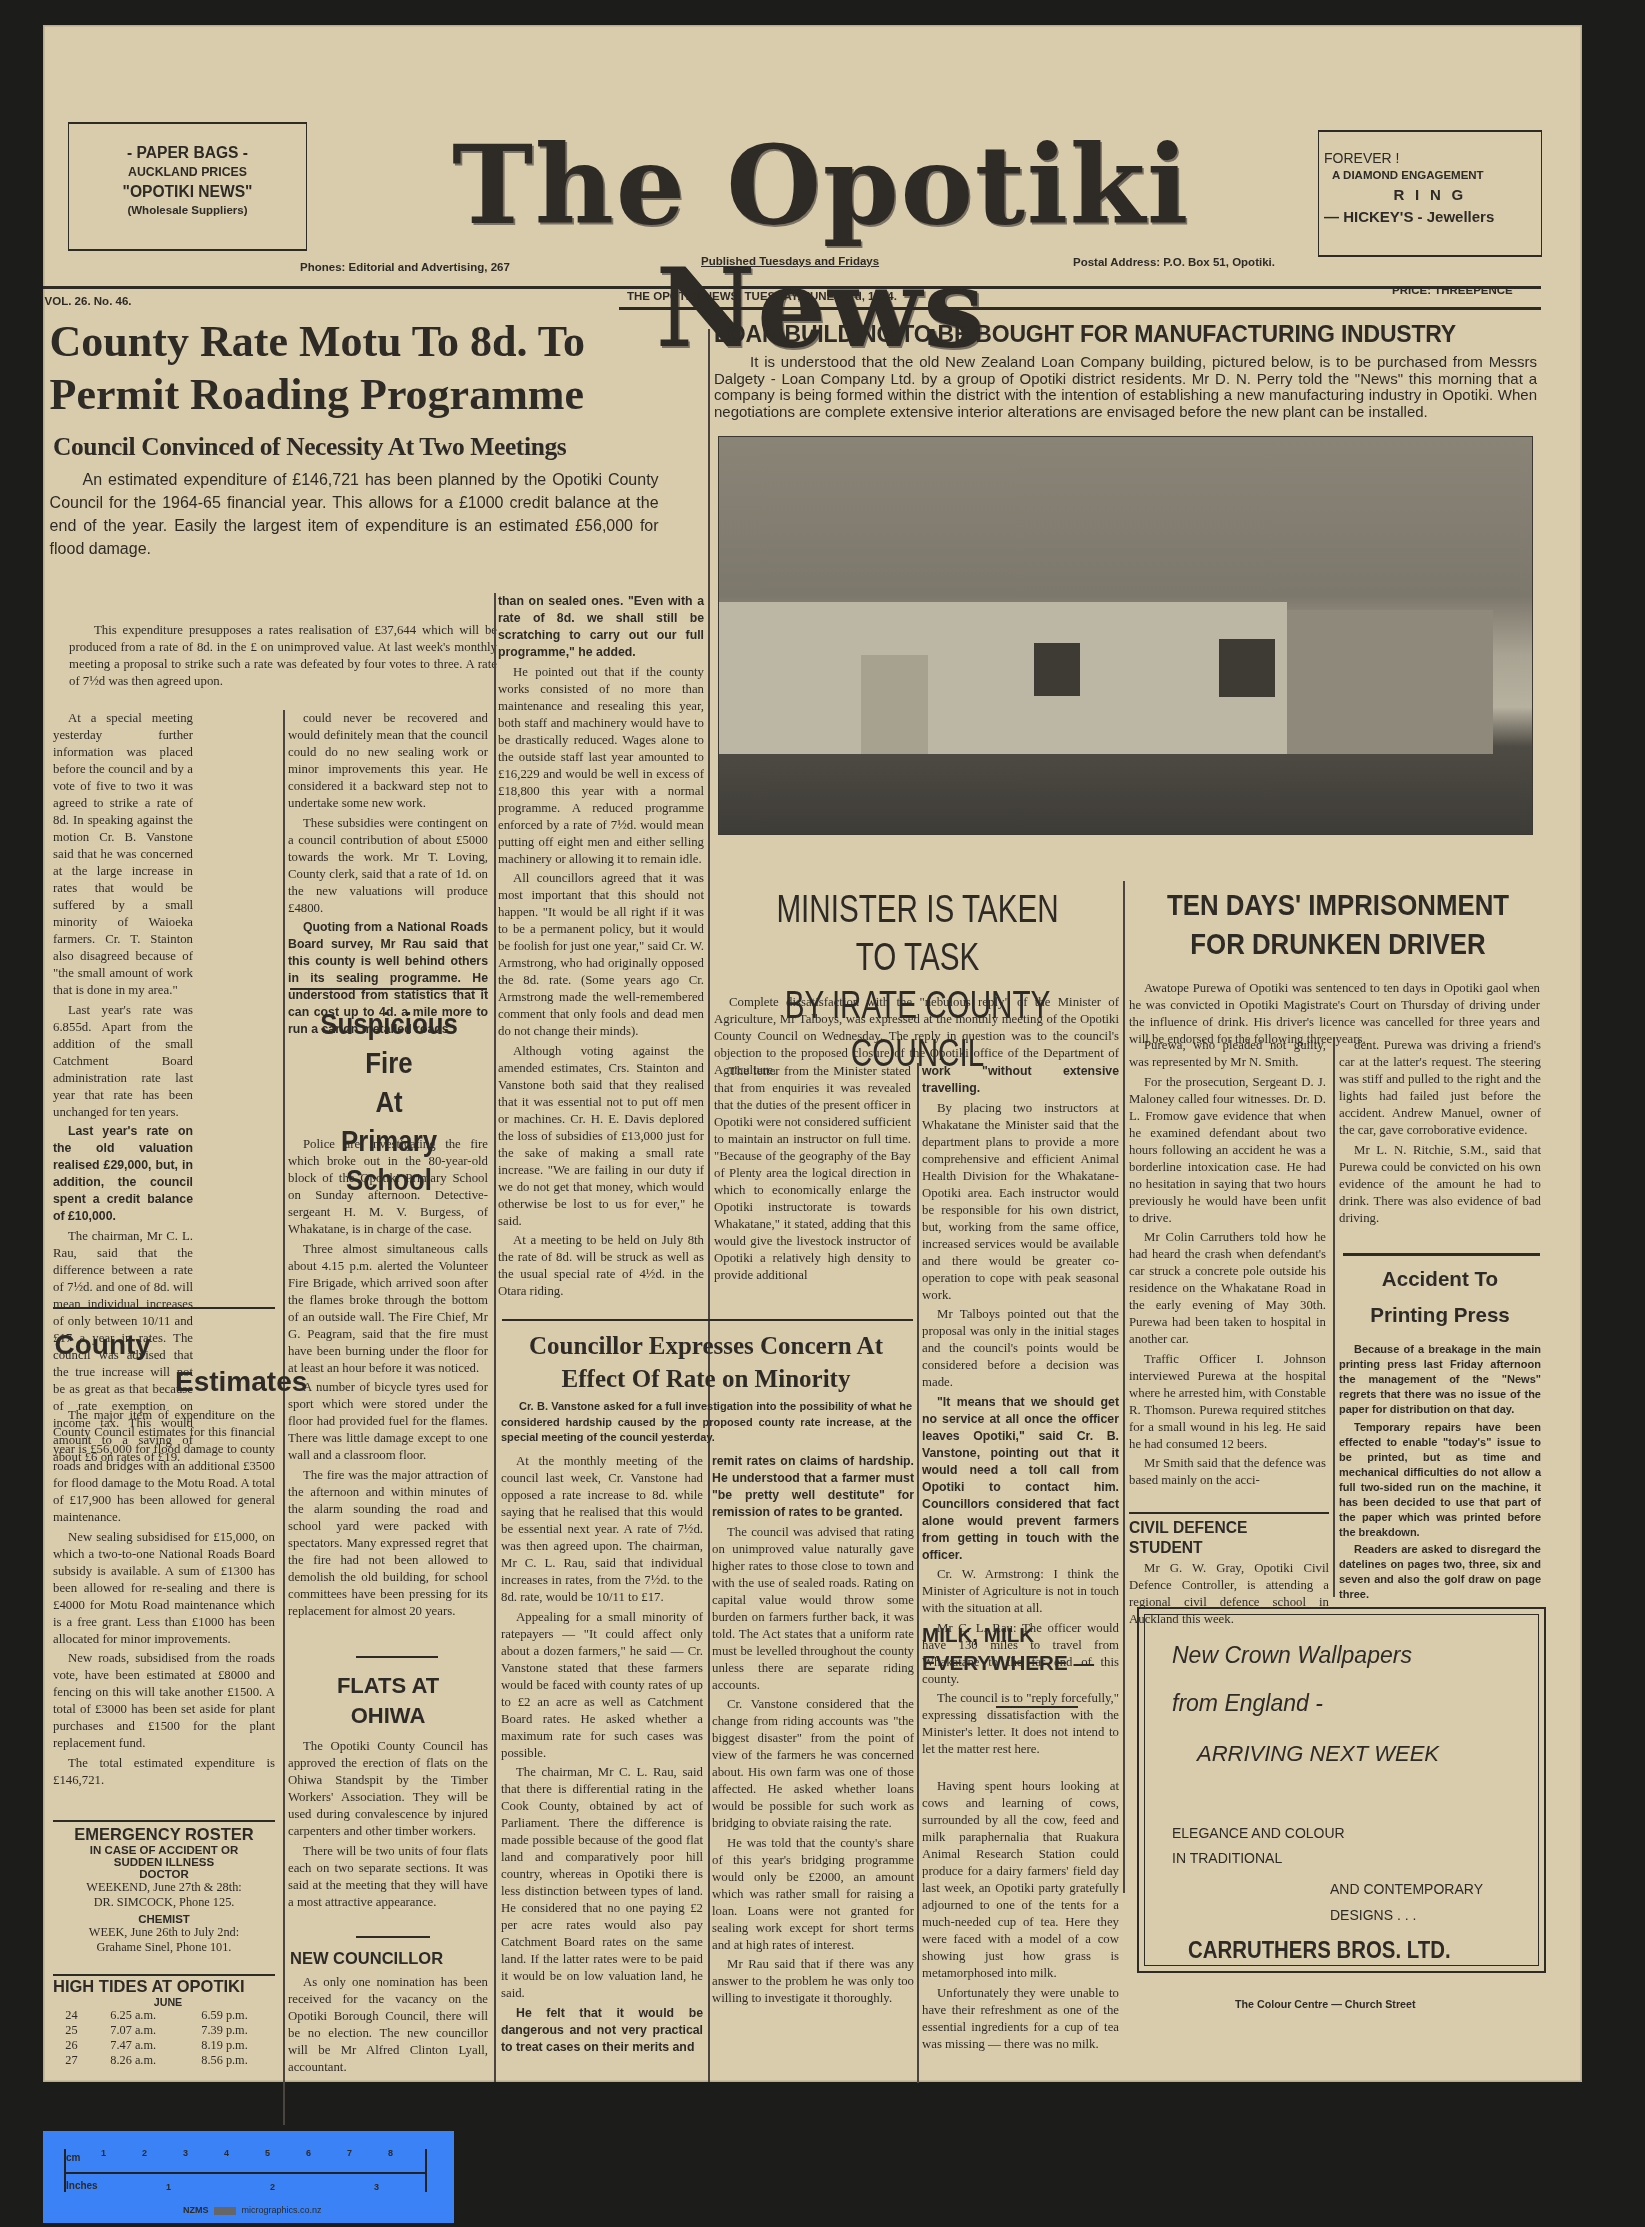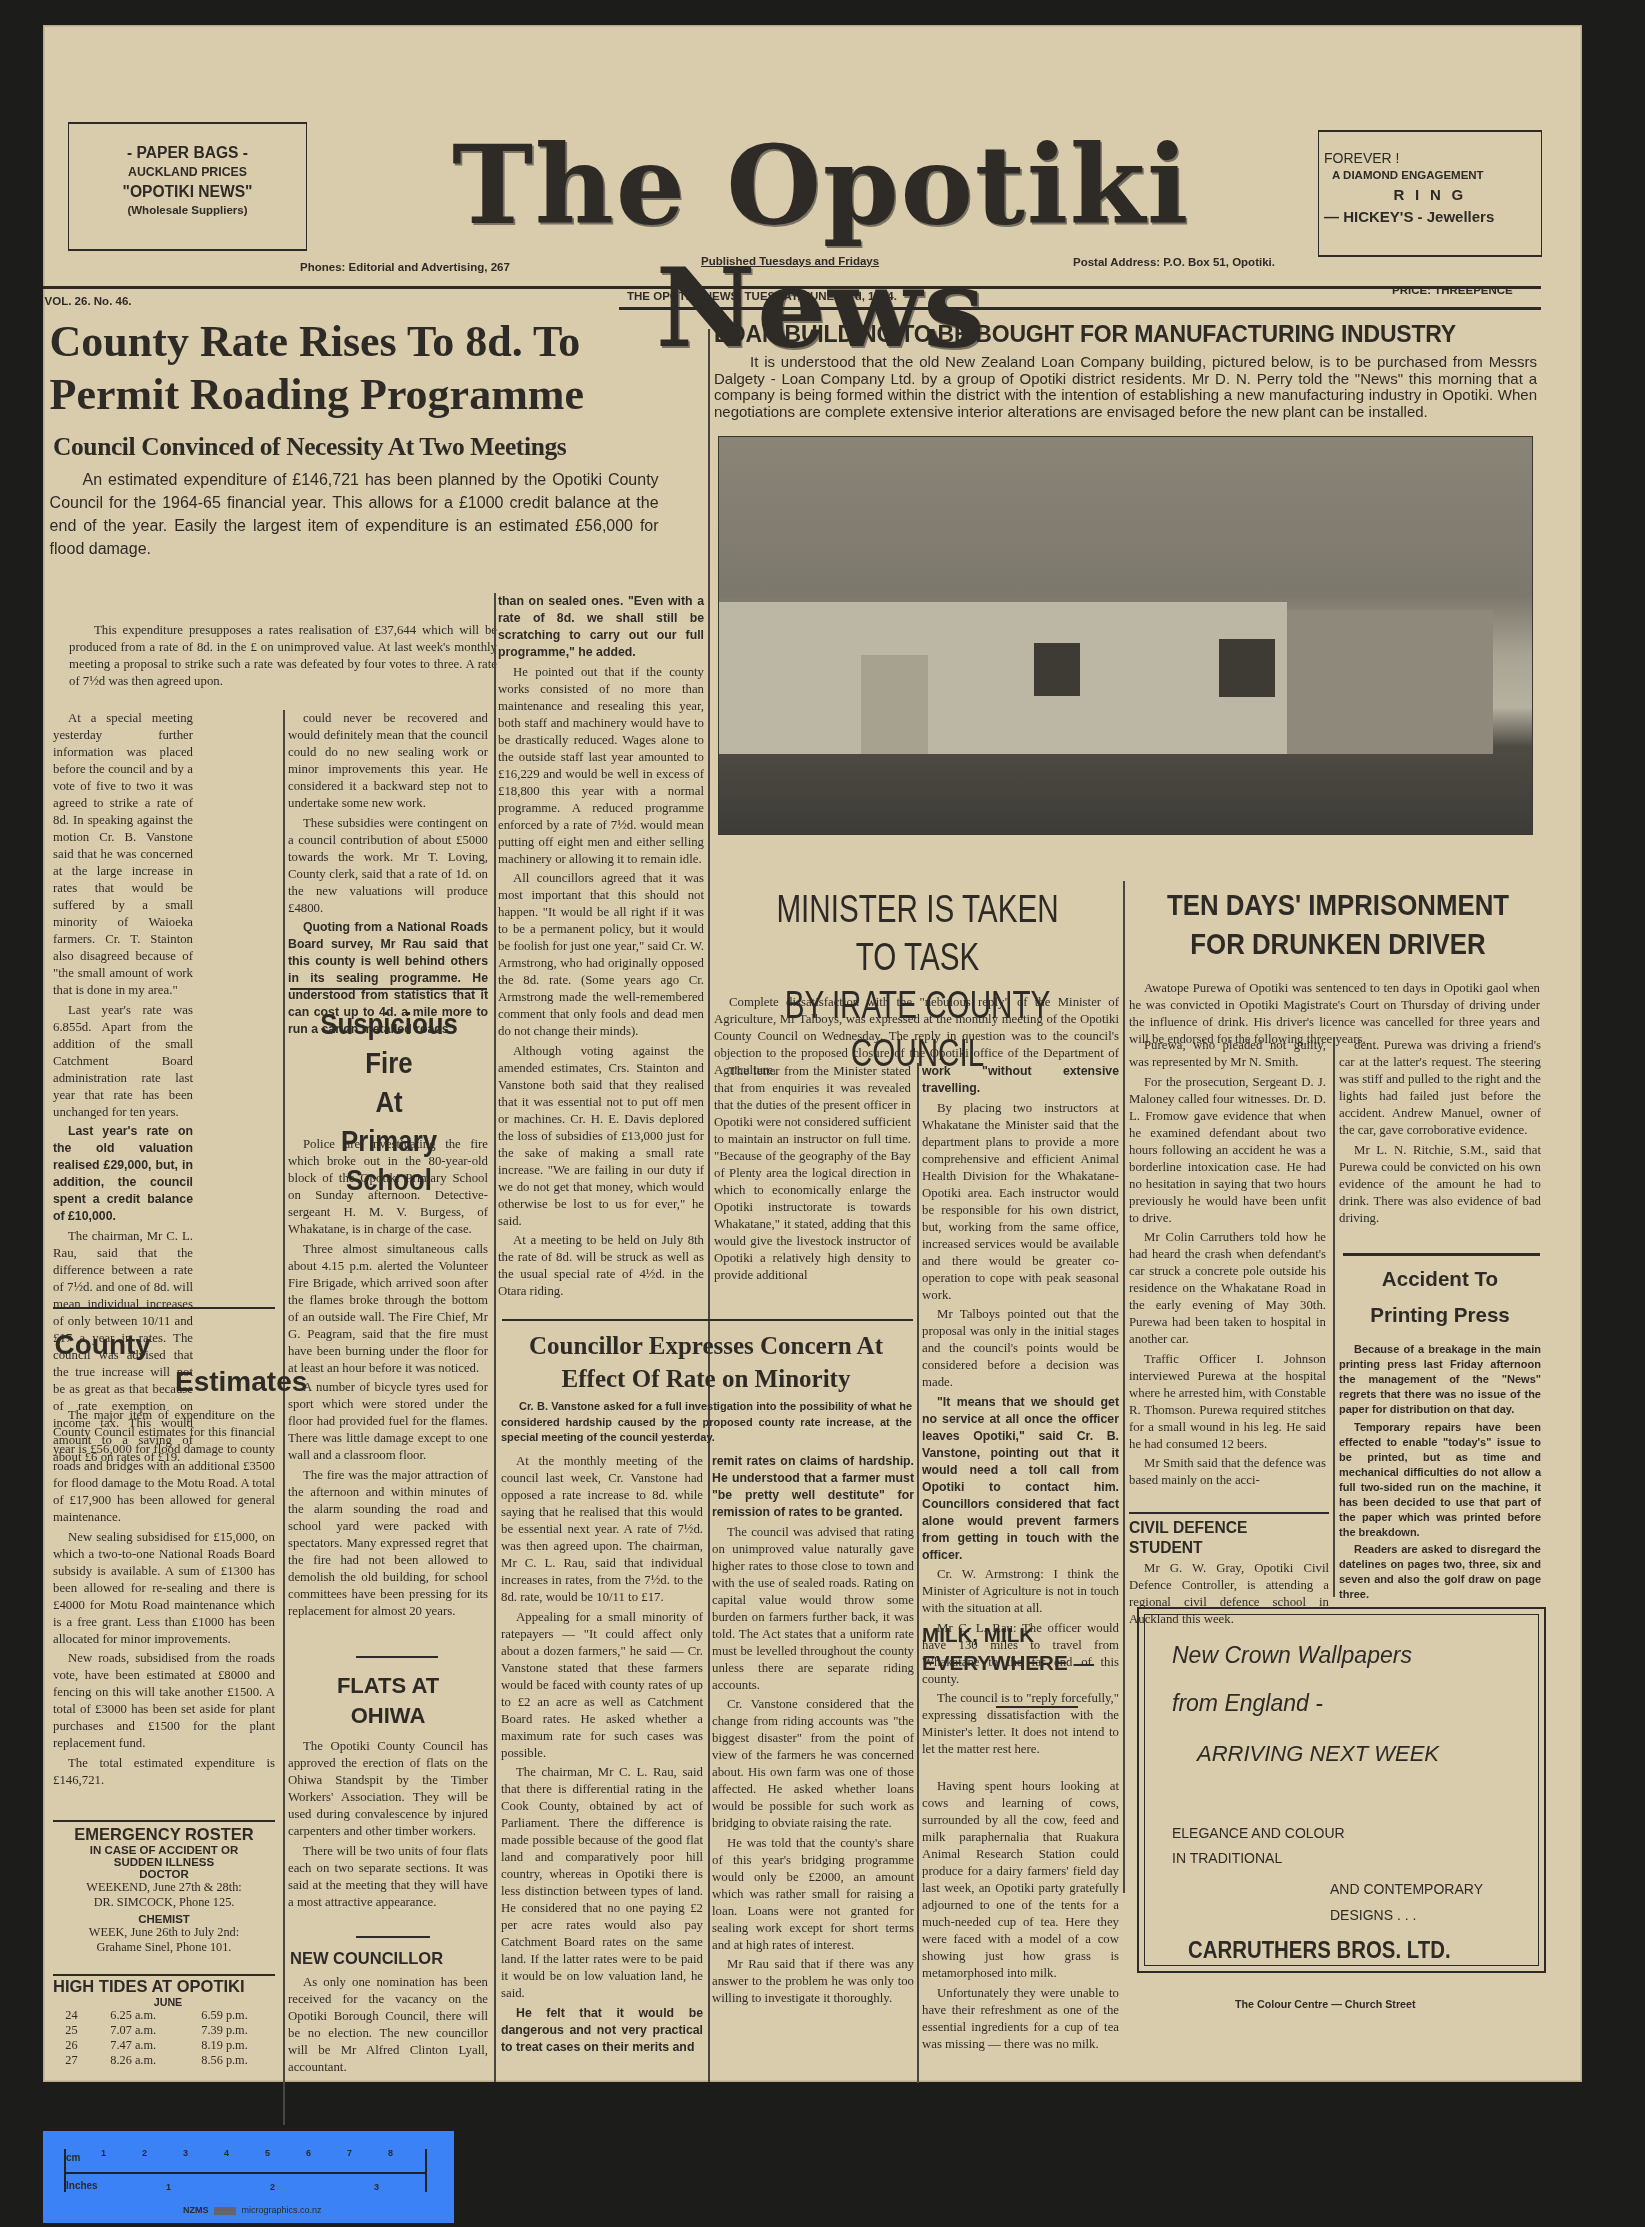--- a/index.html
+++ b/index.html
@@ -45,21 +45,21 @@
     <div style="font-weight:bold;font-size:15px;margin:5px 0 0 5px;">— HICKEY'S - Jewellers</div>
   </div>
 
   <div class="rule" style="left:0;top:261px;width:1498px;height:3.3px;"></div>
   <div class="abs sans" style="left:1.6px;top:270px;font-size:11.5px;font-weight:bold;">VOL. 26. No. 46.</div>
   <div class="abs sans" style="left:584px;top:265px;font-size:11.5px;font-weight:bold;">THE OPOTIKI NEWS, TUESDAY, JUNE 23rd, 1964.</div>
   <div class="abs sans" style="left:1349px;top:259px;font-size:11.5px;font-weight:bold;">PRICE: THREEPENCE</div>
   <div class="rule" style="left:576px;top:282px;width:922px;height:2.5px;"></div>
 
   <div class="abs serif" style="left:6.6px;top:290px;width:642px;font-size:44px;font-weight:bold;line-height:53px;">
-    <div>County Rate Rises To 8d. To</div>
+    <div>County Rate Motu To 8d. To</div>
     <div>Permit Roading Programme</div>
   </div>
   <div class="abs serif" style="left:10px;top:407px;font-size:25.5px;font-weight:bold;letter-spacing:-0.4px;">Council Convinced of Necessity At Two Meetings</div>
   <div class="abs sans" style="left:6.6px;top:443px;width:609px;font-size:16px;line-height:23px;text-indent:33px;text-align:justify;">An estimated expenditure of £146,721 has been planned by the Opotiki County Council for the 1964-65 financial year. This allows for a £1000 credit balance at the end of the year. Easily the largest item of expenditure is an estimated £56,000 for flood damage.</div>
   <div class="abs body-text" style="left:26px;top:597px;width:428px;text-indent:25px;">This expenditure presupposes a rates realisation of £37,644 which will be produced from a rate of 8d. in the £ on unimproved value. At last week's monthly meeting a proposal to strike such a rate was defeated by four votes to three. A rate of 7½d was then agreed upon.</div>
   <div class="vrule" style="left:451px;top:568px;height:1489px;"></div>
 
   <div class="abs body-text" style="left:10px;top:685px;width:140px;">
     <p>At a special meeting yesterday further information was placed before the council and by a vote of five to two it was agreed to strike a rate of 8d. In speaking against the motion Cr. B. Vanstone said that he was concerned at the large increase in rates that would be suffered by a small minority of Waioeka farmers. Cr. T. Stainton also disagreed because of "the small amount of work that is done in my area."</p>
     <p>Last year's rate was 6.855d. Apart from the addition of the small Catchment Board administration rate last year that rate has been unchanged for ten years.</p>

